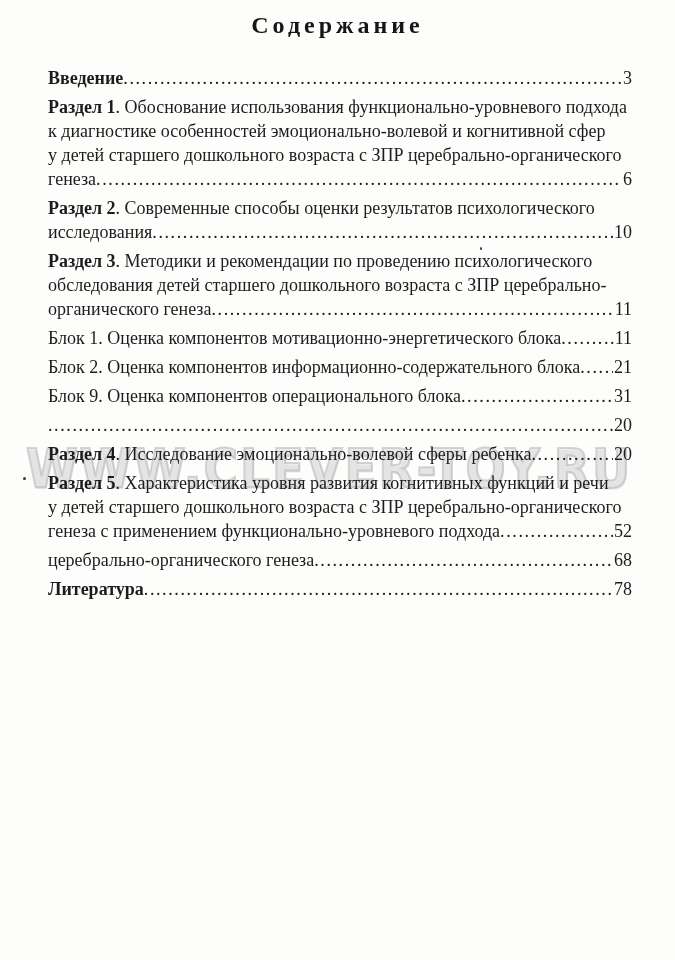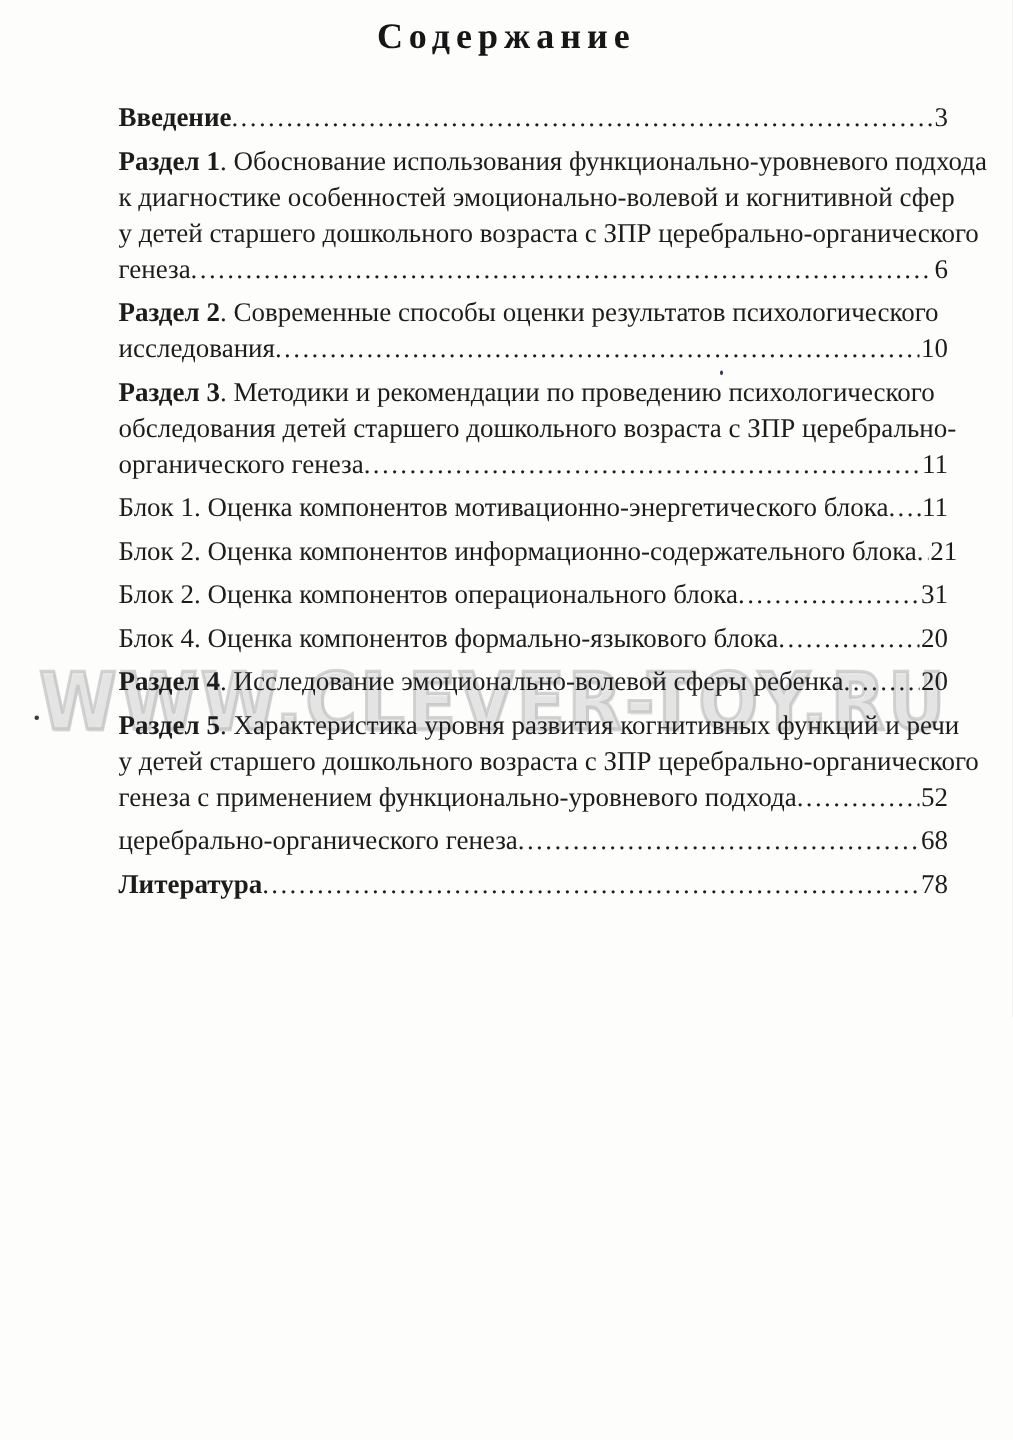--- a/index.html
+++ b/index.html
@@ -21,21 +21,21 @@
     font-weight: 700;
     letter-spacing: 4px;
     color: #161616;
   }
   .toc {
     padding: 27px 43px 0 48px;
     font-size: 18px;
     line-height: 24px;
   }
   .entry { margin-bottom: 5px; }
-  .line { white-space: nowrap; margin-left: 31px; }
+  .line { white-space: nowrap; }
   .row { display: flex; align-items: baseline; }
   .bold { font-weight: 700; }
   .lead-text { flex: 0 0 auto; white-space: nowrap; }
   .leader {
     flex: 1 1 auto;
     overflow: hidden;
     white-space: nowrap;
     min-width: 8px;
   }
   .leader::after {
@@ -118,28 +118,27 @@
       </div>
       <div class="entry">
         <div class="row line">
           <span class="lead-text">Блок 2. Оценка компонентов информационно-содержательного блока</span>
           <span class="leader"></span>
           <span class="pagenum">21</span>
         </div>
       </div>
       <div class="entry">
         <div class="row line">
-          <span class="lead-text">Блок 2. Оценка компонентов операционального блока</span>
+          <span class="lead-text">Блок 9. Оценка компонентов операционального блока</span>
           <span class="leader"></span>
           <span class="pagenum">31</span>
         </div>
       </div>
       <div class="entry">
         <div class="row line">
-          <span class="lead-text">Блок 4. Оценка компонентов формально-языкового блока</span>
           <span class="leader"></span>
           <span class="pagenum">20</span>
         </div>
       </div>
       <div class="entry">
         <div class="row line">
           <span class="bold lead-text">Раздел 4</span>
           <span class="lead-text">. Исследование эмоционально-волевой сферы ребенка</span>
           <span class="leader"></span>
           <span class="pagenum">20</span>

